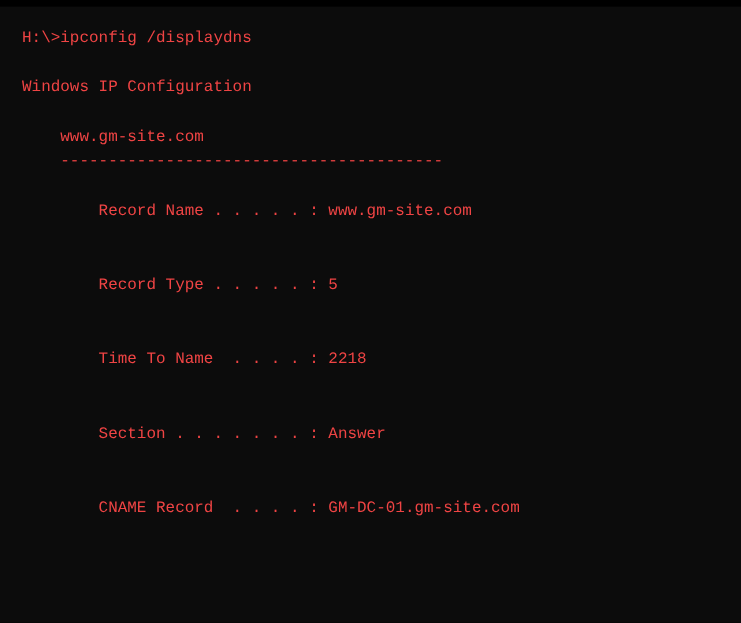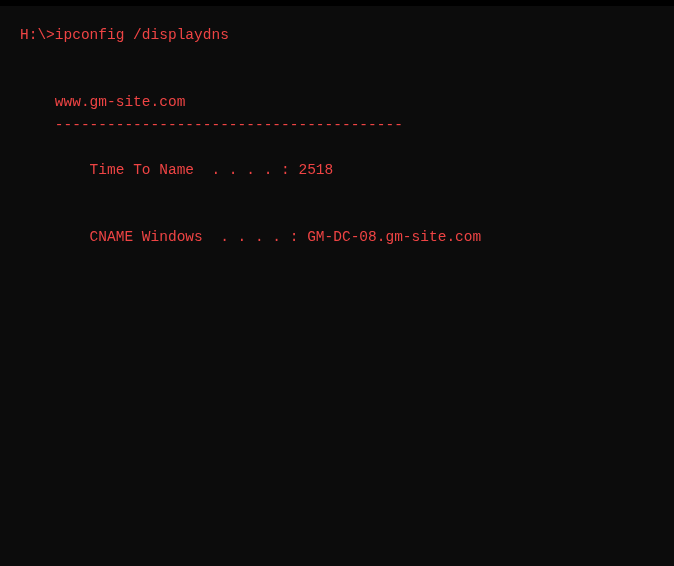--- a/index.html
+++ b/index.html
@@ -37,26 +37,36 @@
     .blank {
       height: 1.55em;
     }
   </style>
 </head>
 <body>
 
 <div class="terminal">
   <div class="line">H:\&gt;ipconfig /displaydns</div>
   <div class="blank"></div>
+  <div class="line">Windows IP Configuration</div>
   <div class="blank"></div>
   <div class="line">    www.gm-site.com</div>
   <div class="line">    ----------------------------------------</div>
 
   <div class="line">
-    <span>    Time To Name  . . . . :</span><span> 2518</span>
+    <span>    Record Name . . . . . :</span><span> www.gm-site.com</span>
   </div>
   <div class="line">
-    <span>    CNAME Windows  . . . . :</span><span> GM-DC-08.gm-site.com</span>
+    <span>    Record Type . . . . . :</span><span> 5</span>
+  </div>
+  <div class="line">
+    <span>    Time To Name  . . . . :</span><span> 2218</span>
+  </div>
+  <div class="line">
+    <span>    Section . . . . . . . :</span><span> Answer</span>
+  </div>
+  <div class="line">
+    <span>    CNAME Record  . . . . :</span><span> GM-DC-01.gm-site.com</span>
   </div>
 
   <div class="blank"></div>
 
 </div>
 
 </body></html>

